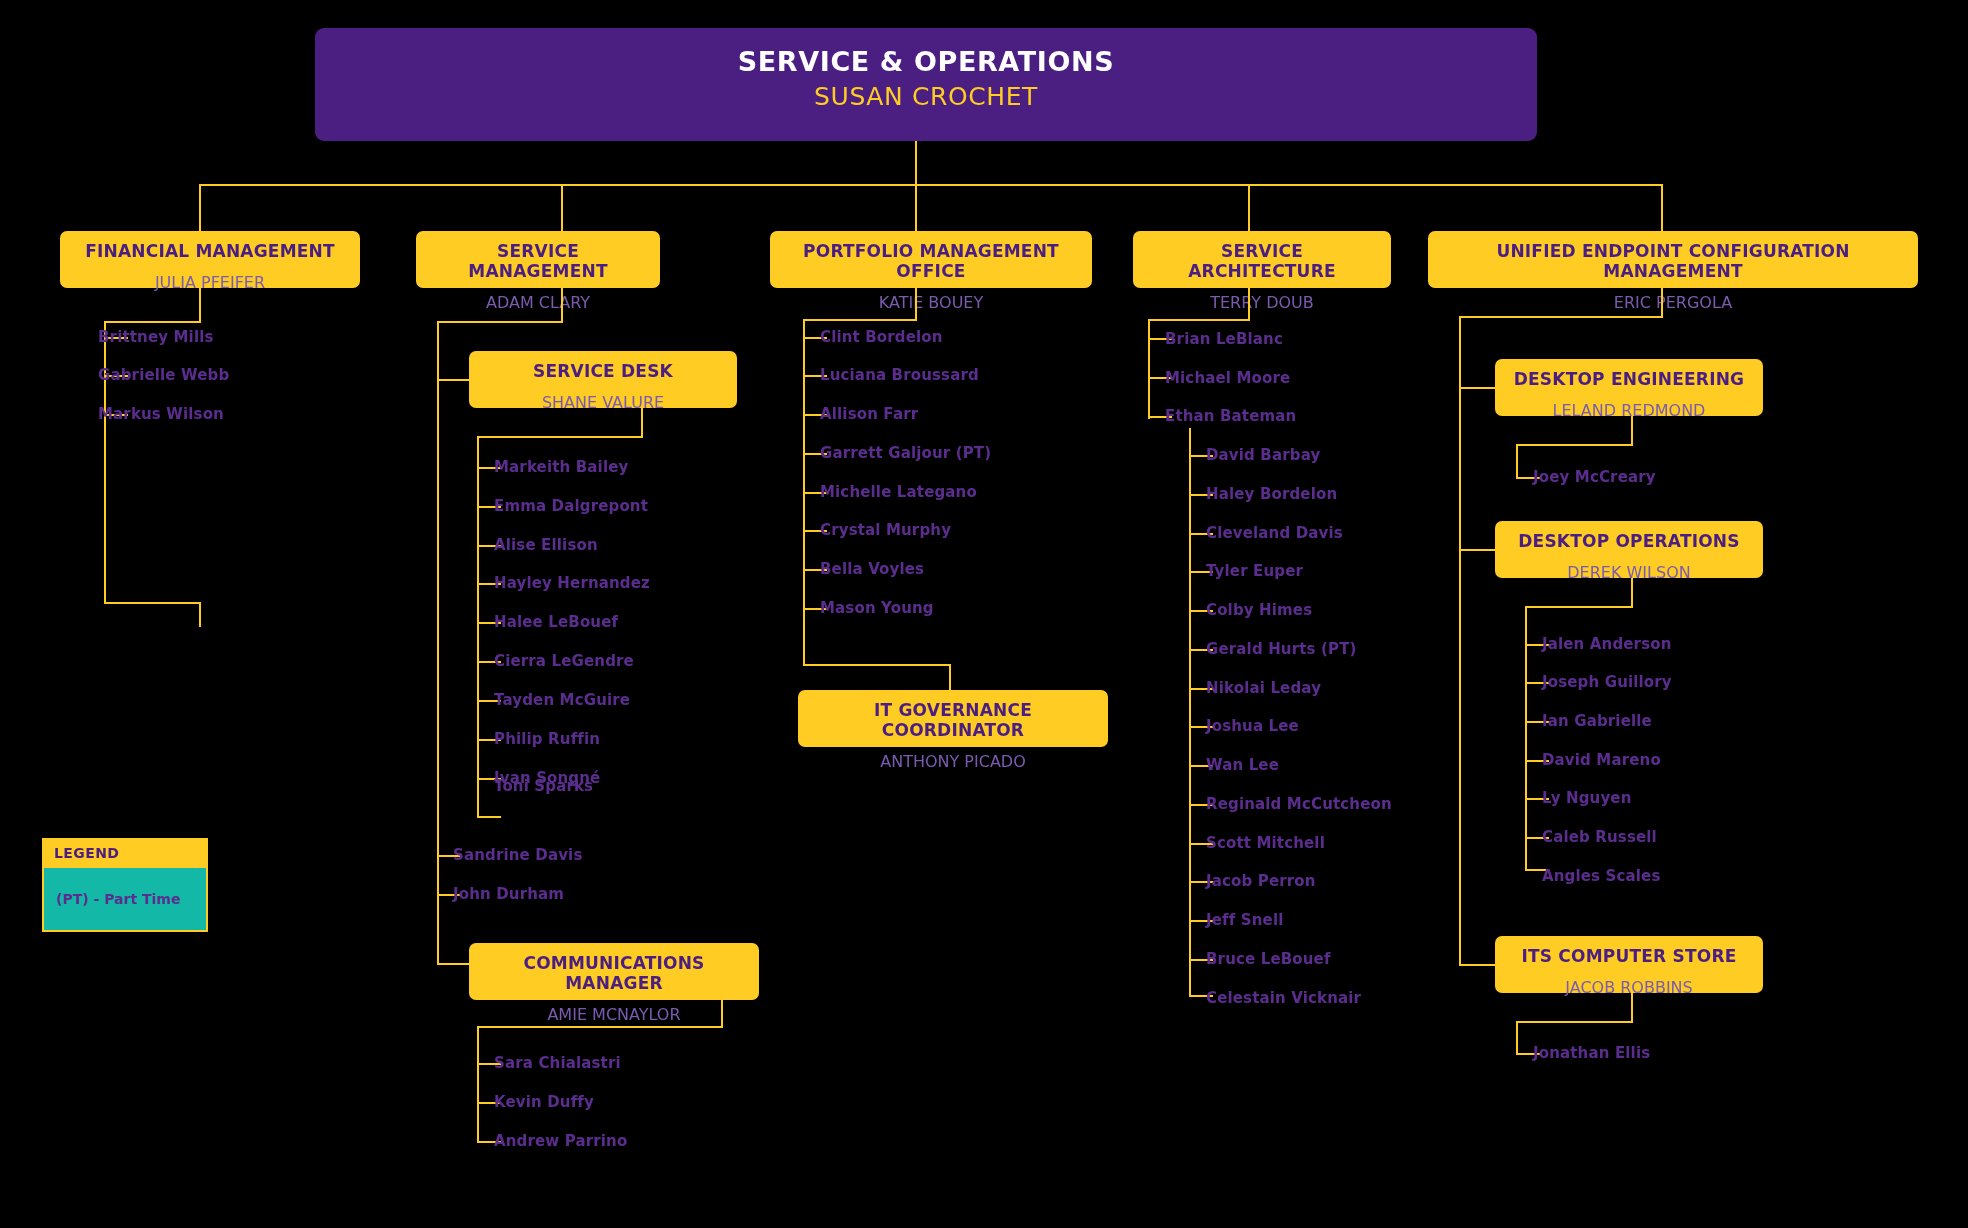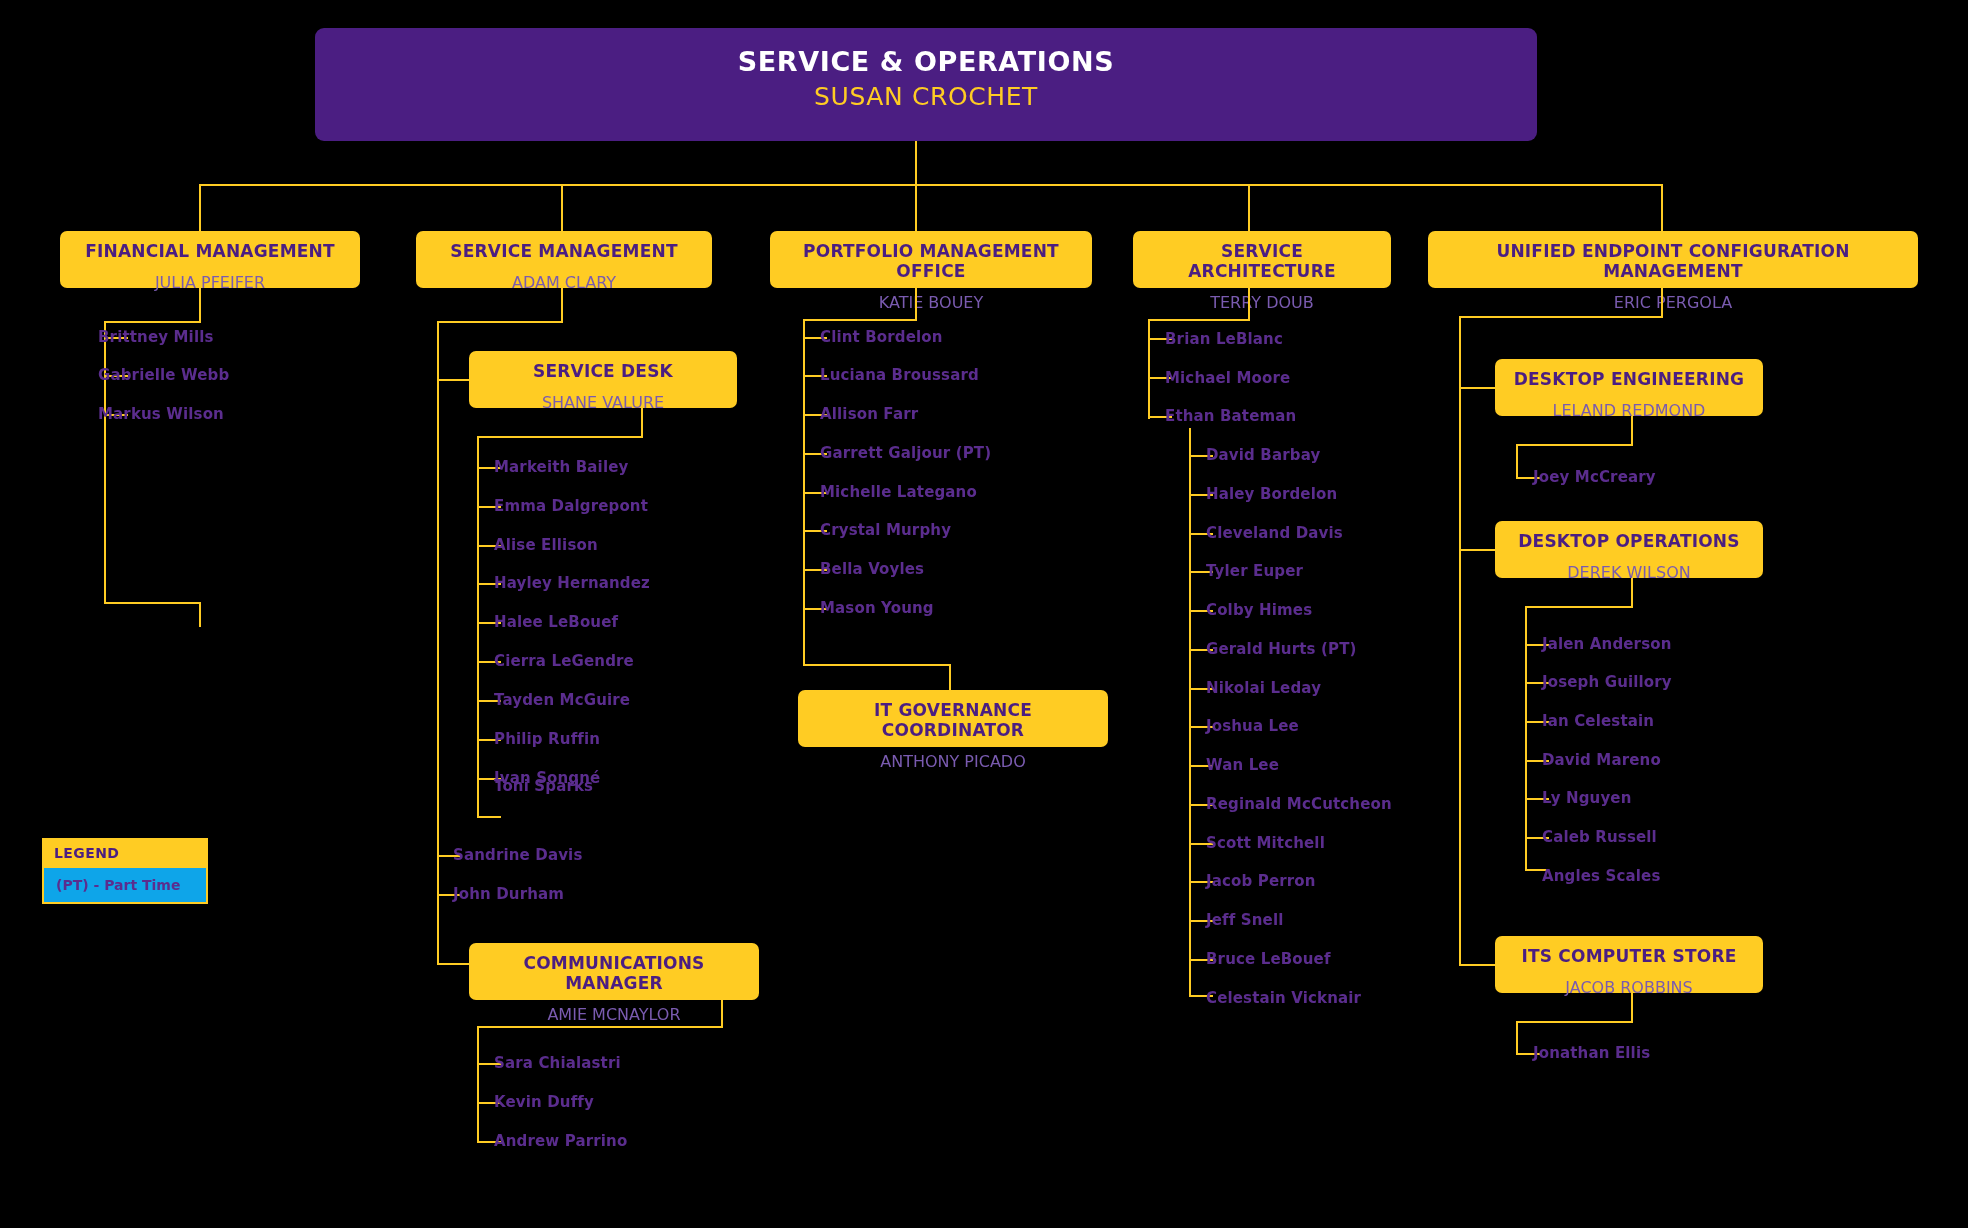--- a/index.html
+++ b/index.html
@@ -66,27 +66,27 @@
   .legend-wrap { position: absolute; }
   .legend-head {
     background: #FFCC23;
     color: #4B1E82;
     font-size: 14px;
     font-weight: bold;
     padding: 7px 12px;
     letter-spacing: 0.4px;
   }
   .legend-body {
-    background: #0ea5e9;
+    background: #14b8a6;
     border: 2px solid #FFCC23;
     border-top: none;
     color: #5B2D8E;
     font-size: 14px;
     font-weight: bold;
-    padding: 9px 12px;
+    padding: 23px 12px;
   }
 </style>
 </head>
 <body>
 
 <div id="chart-root">
 
   <div class="box root-box" style="left:315px; top:28px; width:1222px; height:113px;">
     <span class="t">SERVICE &amp; OPERATIONS</span>
     <span class="n">SUSAN CROCHET</span>
@@ -115,21 +115,21 @@
   <div class="leaf" style="left:98px; top:366px;">Gabrielle Webb</div>
   <div class="leaf" style="left:98px; top:405px;">Markus Wilson</div>
   <div class="ln lh" style="left:104px; top:602px; width:96px;"></div>
   <div class="ln lv" style="left:199px; top:602px; height:25px;"></div>
 
   <div class="legend-wrap" style="left:42px; top:838px; width:166px;">
     <div class="legend-head">LEGEND</div>
     <div class="legend-body">(PT) - Part Time</div>
   </div>
 
-  <div class="box unit-box" style="left:416px; top:231px; width:296px; height:57px;">
+  <div class="box unit-box" style="left:416px; top:231px; width:244px; height:57px;">
     <span class="t">SERVICE MANAGEMENT</span>
     <span class="n">ADAM CLARY</span>
   </div>
   <div class="ln lv" style="left:561px; top:288px; height:35px;"></div>
   <div class="ln lh" style="left:437px; top:321px; width:126px;"></div>
   <div class="ln lv" style="left:437px; top:321px; height:643px;"></div>
 
   <div class="ln lh" style="left:437px; top:379px; width:32px;"></div>
   <div class="box unit-box" style="left:469px; top:351px; width:268px; height:57px;">
     <span class="t">SERVICE DESK</span>
@@ -287,21 +287,21 @@
   <div class="ln lv" style="left:1525px; top:606px; height:265px;"></div>
   <div class="ln lh" style="left:1525px; top:644px; width:24px;"></div>
   <div class="ln lh" style="left:1525px; top:682px; width:24px;"></div>
   <div class="ln lh" style="left:1525px; top:721px; width:24px;"></div>
   <div class="ln lh" style="left:1525px; top:760px; width:24px;"></div>
   <div class="ln lh" style="left:1525px; top:798px; width:24px;"></div>
   <div class="ln lh" style="left:1525px; top:837px; width:24px;"></div>
   <div class="ln lh" style="left:1525px; top:869px; width:24px;"></div>
   <div class="leaf" style="left:1542px; top:635px;">Jalen Anderson</div>
   <div class="leaf" style="left:1542px; top:673px;">Joseph Guillory</div>
-  <div class="leaf" style="left:1542px; top:712px;">Ian Celestain</div>
+  <div class="leaf" style="left:1542px; top:712px;">Ian Gabrielle</div>
   <div class="leaf" style="left:1542px; top:751px;">David Mareno</div>
   <div class="leaf" style="left:1542px; top:789px;">Ly Nguyen</div>
   <div class="leaf" style="left:1542px; top:828px;">Caleb Russell</div>
   <div class="leaf" style="left:1542px; top:867px;">Angles Scales</div>
 
   <div class="ln lh" style="left:1459px; top:964px; width:36px;"></div>
   <div class="box unit-box" style="left:1495px; top:936px; width:268px; height:57px;">
     <span class="t">ITS COMPUTER STORE</span>
     <span class="n">JACOB ROBBINS</span>
   </div>

